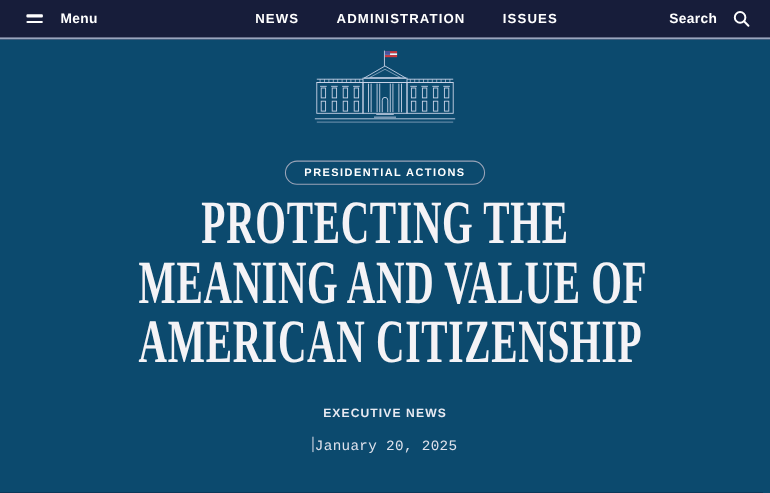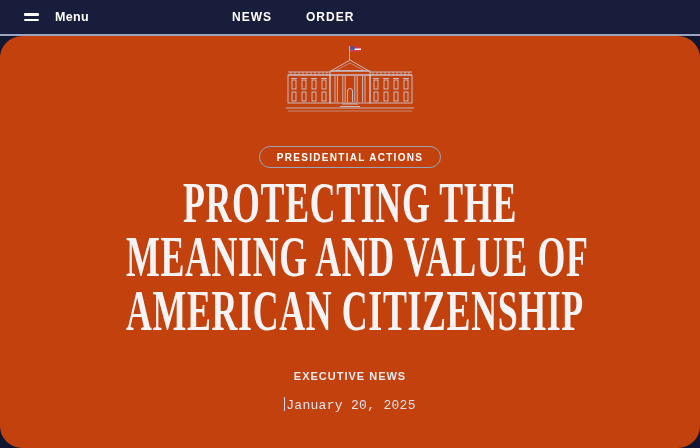--- a/index.html
+++ b/index.html
@@ -59,22 +59,21 @@
     gap: 14px;
     cursor: pointer;
   }
   .search-label { font-size: 12.5px; font-weight: bold; letter-spacing: .3px; color: #fff; }
   .search-icon svg { display: block; }
 
   
   .hero {
     position: absolute;
     top: 36px; left: 0; right: 0; bottom: 0;
-    background: #c2410c;
-    border-radius: 22px;
+    background: #0c4a6e;
   }
   .wh-illustration {
     position: absolute;
     top: 9px; left: 0; right: 0;
     display: flex;
     justify-content: center;
   }
   .badge-row {
     position: absolute;
     top: 110px; left: 0; right: 0;
@@ -143,23 +142,33 @@
   <button class="menu-btn">
     <span class="hamburger">
       <span></span>
         <span></span>
     </span>
     <span class="menu-label">Menu</span>
   </button>
 
   <nav class="nav-center">
     <a class="nav-link">NEWS</a>
-    <a class="nav-link">ORDER</a>
+    <a class="nav-link">ADMINISTRATION</a>
+    <a class="nav-link">ISSUES</a>
   </nav>
 
+  <div class="search-area">
+    <span class="search-label">Search</span>
+    <span class="search-icon">
+      <svg width="16" height="16" viewBox="0 0 16 16" fill="none">
+        <circle cx="6.8" cy="6.8" r="4.8" stroke="#ffffff" stroke-width="1.8"></circle>
+        <line x1="10.6" y1="10.6" x2="14.4" y2="14.4" stroke="#ffffff" stroke-width="1.8" stroke-linecap="round"></line>
+      </svg>
+    </span>
+  </div>
 </header>
 
 <main class="hero">
 
   <div class="wh-illustration">
     <svg width="128" height="68" viewBox="0 0 128 68" fill="none">
       <g stroke="#ccd6ea" stroke-width="0.8">
 
         <line x1="63.5" y1="1" x2="63.5" y2="15"></line>
 

